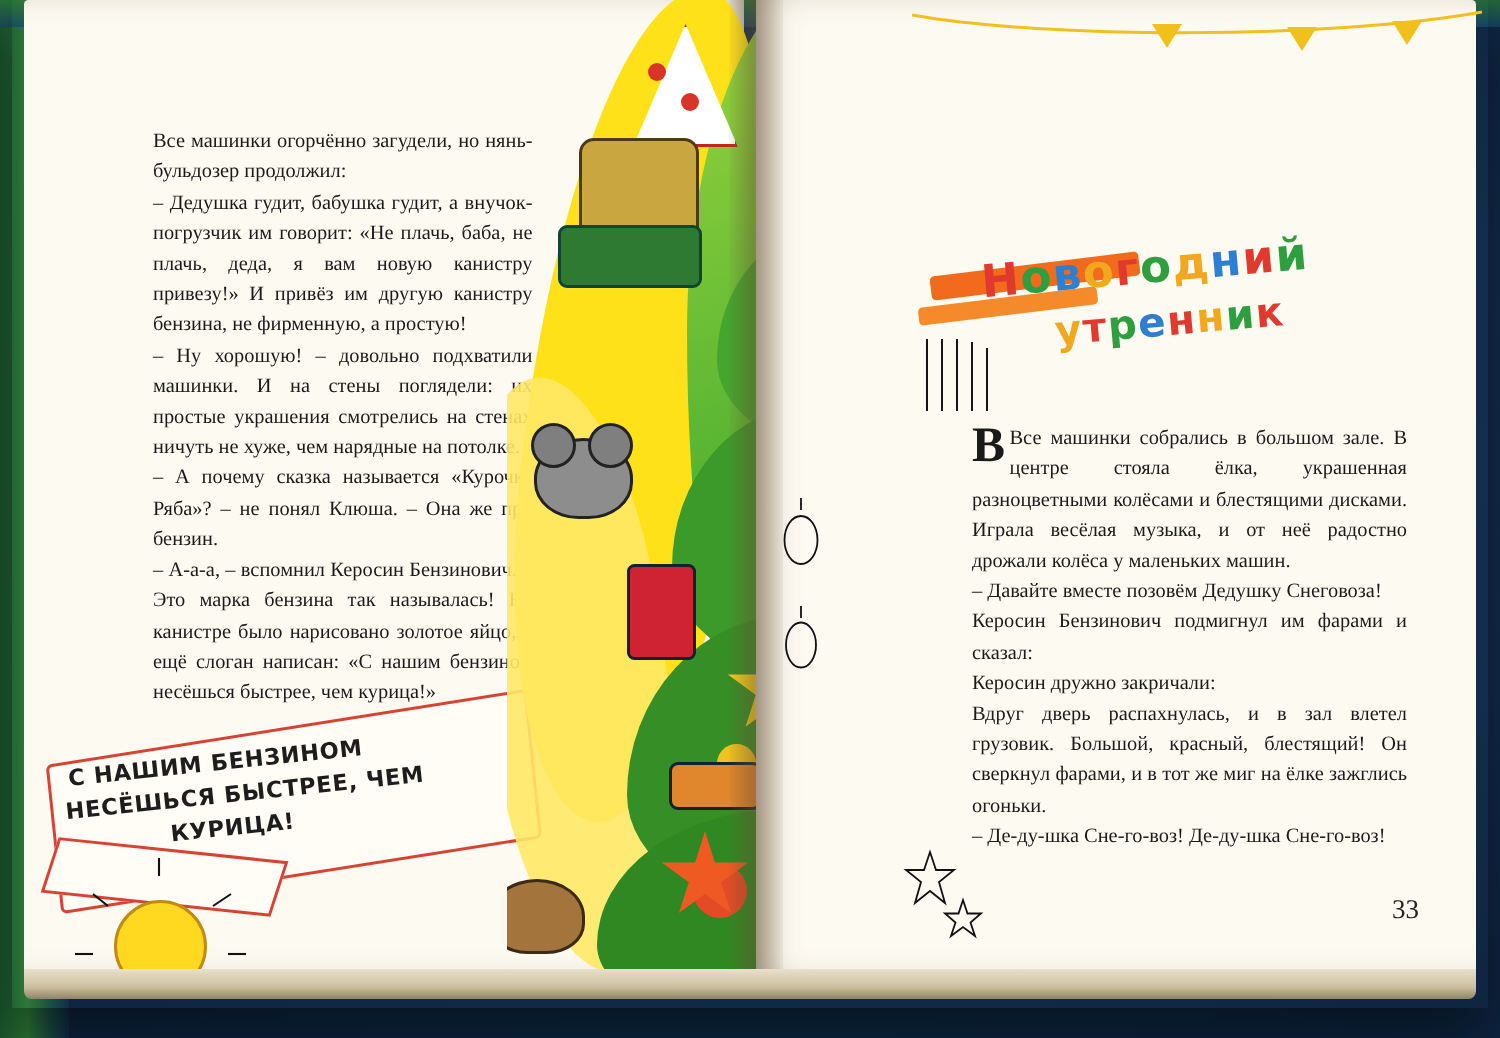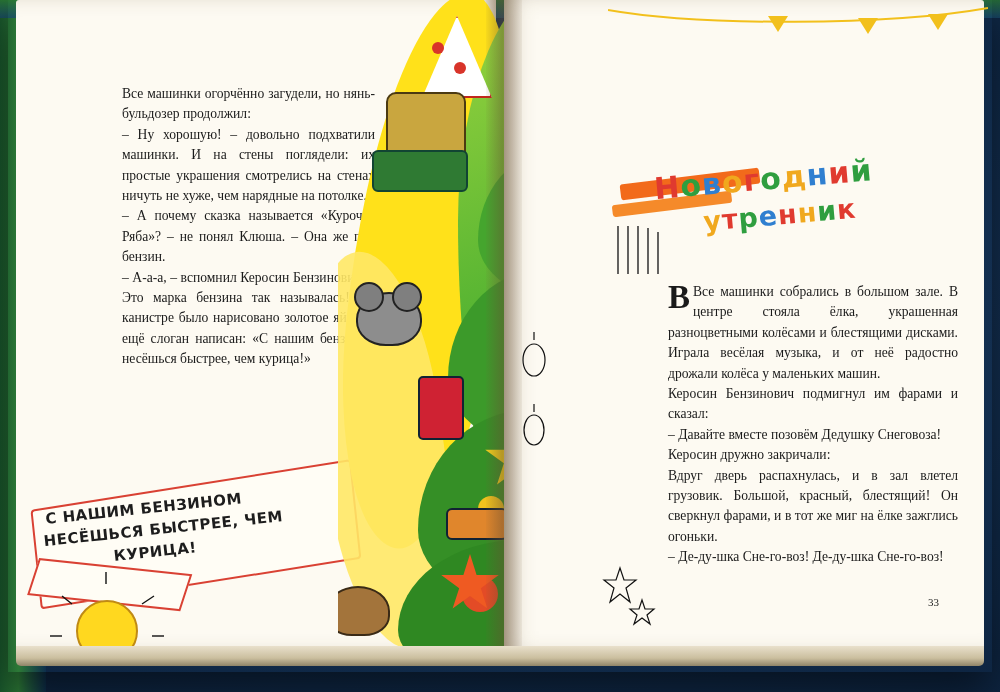--- a/index.html
+++ b/index.html
@@ -29,30 +29,30 @@
   .page.right{left:496px;width:480px;border-radius:0 3px 3px 0;
     box-shadow:inset 16px 0 26px -12px rgba(90,70,40,.45);}
   .gutter{position:absolute;left:478px;top:0;width:36px;bottom:22px;
     background:linear-gradient(90deg, rgba(120,95,60,.05) 0%, rgba(105,80,50,.45) 45%, rgba(120,95,60,.08) 100%);}
   .page-bottom-edge{position:absolute;left:8px;right:8px;bottom:6px;height:20px;
     background:linear-gradient(180deg,#e9e0cc 0%, #cbbf9f 60%, #8f8468 100%);
     border-radius:0 0 5px 5px;}
 
   
   .text-col{position:absolute;font-size:13.6px;line-height:20.4px;color:#1a1a1a;
-    text-align:justify;margin-left:20px;}
+    text-align:justify;}
   .left-text{left:86px;top:84px;width:253px;}
   .left-text p{margin:0;}
   .para{margin:0;}
 
   .right-text{left:640px;top:282px;width:290px;}
   .right-text p{margin:0;}
   .dropcap{float:left;font-size:33px;line-height:27px;padding:2px 3px 0 0;font-weight:700;}
 
-  .page-num{position:absolute;left:928px;top:596px;font-size:11px;color:#222;}
+  .page-num{position:absolute;left:928px;top:596px;font-size:18px;color:#222;}
 
   
   .heading{position:absolute;left:648px;top:158px;width:300px;height:86px;
     transform:rotate(-5deg);}
   .heading .l1,.heading .l2{
     font-family:"DejaVu Sans", sans-serif;font-weight:700;white-space:nowrap;}
   .heading .l1{font-size:30px;letter-spacing:1px;}
   .heading .l2{font-size:27px;letter-spacing:1px;margin-top:4px;margin-left:46px;}
   .heading span.ch{display:inline-block;}
 
@@ -105,20 +105,21 @@
   <div class="bg"></div>
   <div class="bg-green-left"></div>
   <div class="bg-green-top"></div>
 
   <div class="book">
 
     <div class="page left">
 
       <div class="text-col left-text">
         <p class="para">Все машинки огорчённо загудели, но нянь-бульдозер продолжил:</p>
+        <p class="para">– Дедушка гудит, бабушка гудит, а внучок-погрузчик им говорит: «Не плачь, баба, не плачь, деда, я вам новую канистру привезу!» И привёз им другую канистру бензина, не фирменную, а простую!</p>
         <p class="para">– Ну хорошую! – довольно подхватили машинки. И на стены поглядели: их простые украшения смотрелись на стенах ничуть не хуже, чем нарядные на потолке.</p>
         <p class="para">– А почему сказка называется «Курочка Ряба»? – не понял Клюша. – Она же про бензин.</p>
         <p class="para">– А-а-а, – вспомнил Керосин Бензинович. – Это марка бензина так называлась! На канистре было нарисовано золотое яйцо, а ещё слоган написан: «С нашим бензином несёшься быстрее, чем курица!»</p>
       </div>
 
       <div class="ribbon">
         <div class="ribbon-body"></div>
         <div class="ribbon-tail"></div>
         <div class="ribbon-text">
           <div class="r1">С НАШИМ БЕНЗИНОМ</div>
@@ -214,22 +215,22 @@
         <div class="l1">
           <span class="ch" style="color:#e03a2f">Н</span><span class="ch" style="color:#2f9e3f">о</span><span class="ch" style="color:#2f7fd0">в</span><span class="ch" style="color:#f0a81e">о</span><span class="ch" style="color:#e03a2f">г</span><span class="ch" style="color:#2f9e3f">о</span><span class="ch" style="color:#f0a81e">д</span><span class="ch" style="color:#2f7fd0">н</span><span class="ch" style="color:#e03a2f">и</span><span class="ch" style="color:#2f9e3f">й</span>
         </div>
         <div class="l2">
           <span class="ch" style="color:#f0a81e">у</span><span class="ch" style="color:#e03a2f">т</span><span class="ch" style="color:#2f9e3f">р</span><span class="ch" style="color:#2f7fd0">е</span><span class="ch" style="color:#e03a2f">н</span><span class="ch" style="color:#f0a81e">н</span><span class="ch" style="color:#2f9e3f">и</span><span class="ch" style="color:#e03a2f">к</span>
         </div>
       </div>
 
       <div class="text-col right-text" style="left:144px;top:282px;width:290px;">
         <p><span class="dropcap">В</span><span>Все машинки собрались в большом зале. В центре стояла ёлка, украшенная разноцветными колёсами и блестящими дисками. Играла весёлая музыка, и от неё радостно дрожали колёса у маленьких машин.</span></p>
+        <p>– Давайте вместе позовём Дедушку Снеговоза!</p>
         <p>Керосин Бензинович подмигнул им фарами и сказал:</p>
-        <p>– Давайте вместе позовём Дедушку Снеговоза!</p>
         <p>Керосин дружно закричали:</p>
         <p>Вдруг дверь распахнулась, и в зал влетел грузовик. Большой, красный, блестящий! Он сверкнул фарами, и в тот же миг на ёлке зажглись огоньки.</p>
         <p>– Де-ду-шка Сне-го-воз! Де-ду-шка Сне-го-воз!</p>
       </div>
 
       <div class="page-num" style="left:424px;top:596px;">33</div>
 
       <svg style="position:absolute;left:10px;top:330px;width:40px;height:140px">
         <g stroke="#111" stroke-width="1.2" fill="none">
           <ellipse cx="20" cy="30" rx="11" ry="16"></ellipse>

